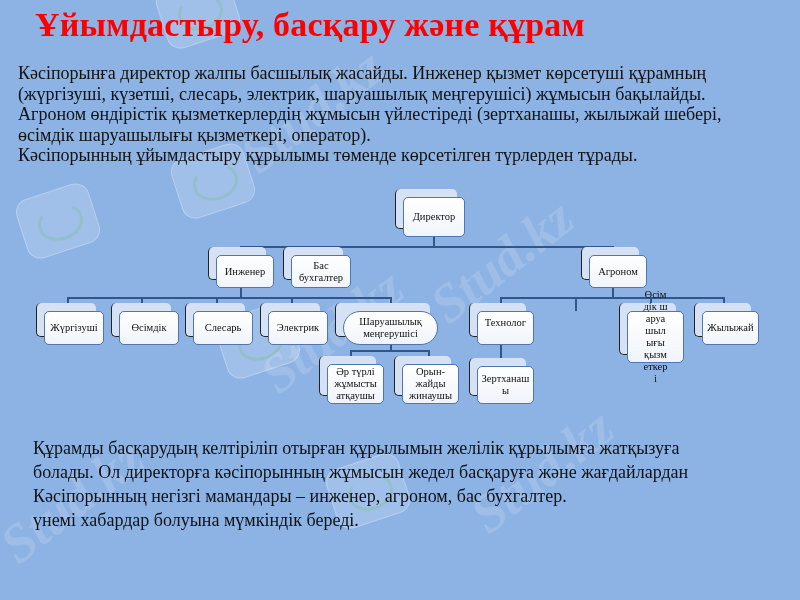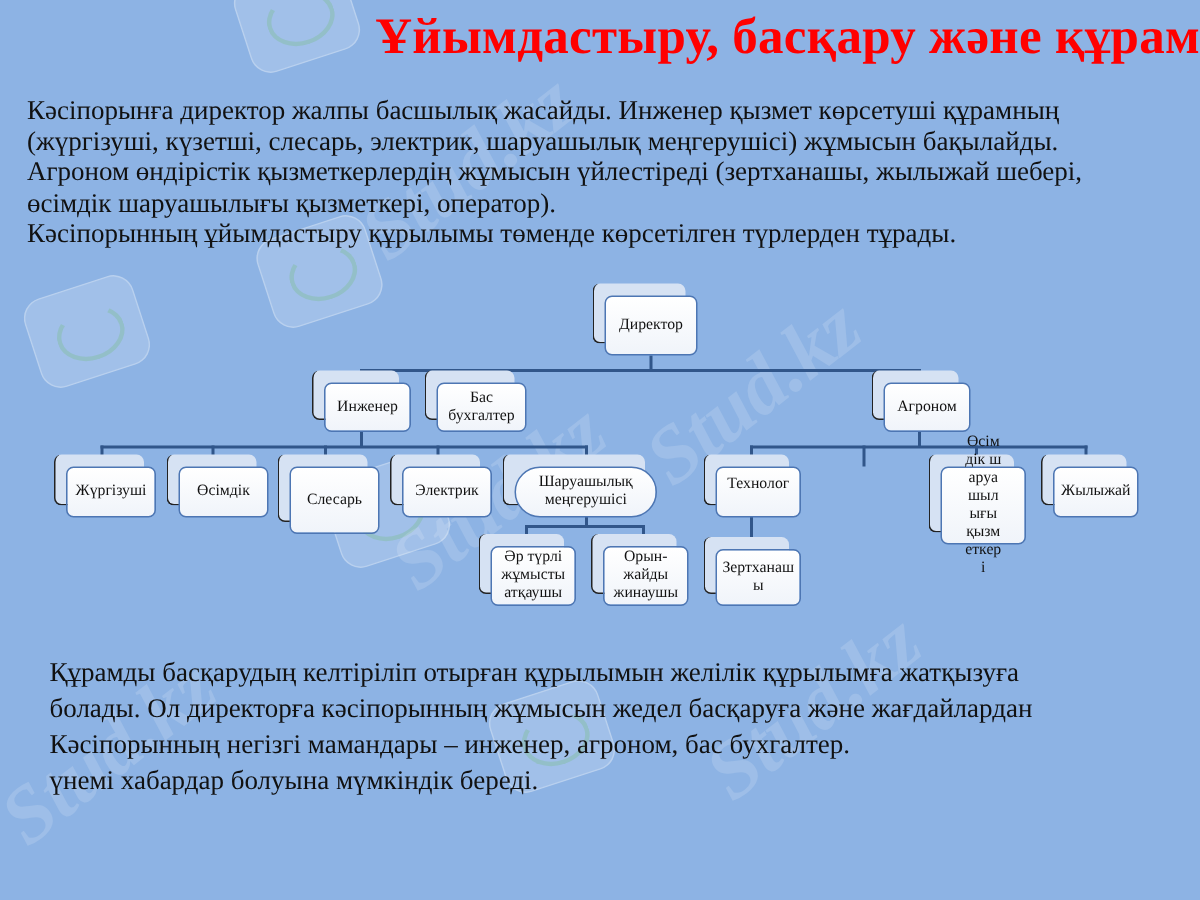--- a/index.html
+++ b/index.html
@@ -20,21 +20,21 @@
     content:""; position:absolute; left:16px; top:14px; width:40px; height:30px;
     border-radius:50%; border:3px solid rgba(120,190,140,0.35);
     border-top-color:transparent;
   }
   .wm-text {
     font-family:"Liberation Serif", serif; font-weight:bold; font-style:italic;
     font-size:54px; color:rgba(255,255,255,0.15);
     transform:rotate(-38deg); white-space:nowrap;
   }
   .title {
-    position:absolute; left:0; right:0; top:6px; text-align:right;
+    position:absolute; left:0; right:0; top:6px; text-align:left;
     padding-left:35px;
     font-family:"Liberation Serif", serif; font-weight:bold;
     font-size:34px; color:#ff0000; letter-spacing:0.2px;
   }
   .para {
     position:absolute; left:18px; width:750px;
     font-size:18px; line-height:20.5px; color:#111;
   }
   .para2 {
     position:absolute; left:33px; width:760px;
@@ -133,21 +133,21 @@
   </div>
 
   <div class="node" style="left:44px;top:311px;width:60px;height:34px;">
     <div class="back"></div>
     <div class="front">Жүргізуші</div>
   </div>
   <div class="node" style="left:119px;top:311px;width:60px;height:34px;">
     <div class="back"></div>
     <div class="front">Өсімдік</div>
   </div>
-  <div class="node" style="left:193px;top:311px;width:60px;height:45px;">
+  <div class="node" style="left:193px;top:311px;width:60px;height:34px;">
     <div class="back"></div>
     <div class="front">Слесарь</div>
   </div>
   <div class="node" style="left:268px;top:311px;width:60px;height:34px;">
     <div class="back"></div>
     <div class="front">Электрик</div>
   </div>
   <div class="node" style="left:343px;top:311px;width:95px;height:34px;">
     <div class="back"></div>
     <div class="front" style="padding:0 14px;border-radius:17px;">Шаруашылық меңгерушісі</div>

